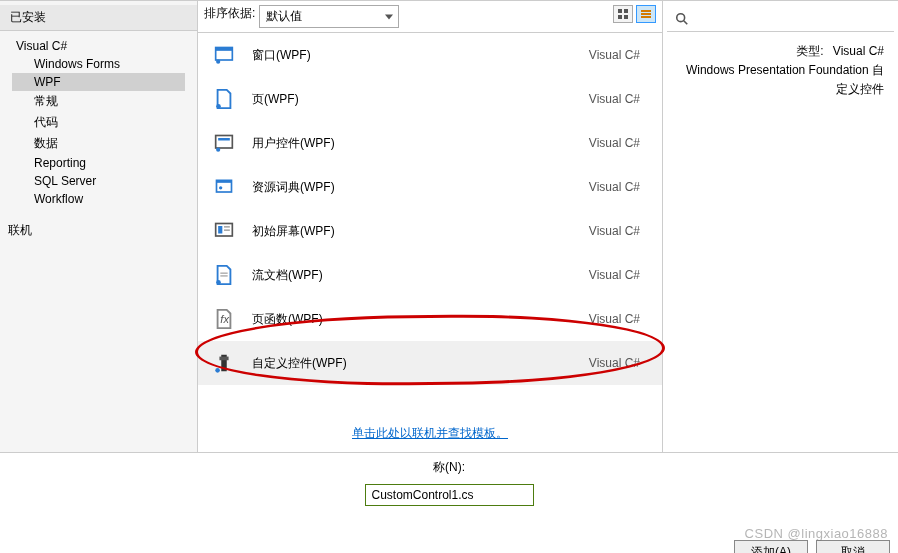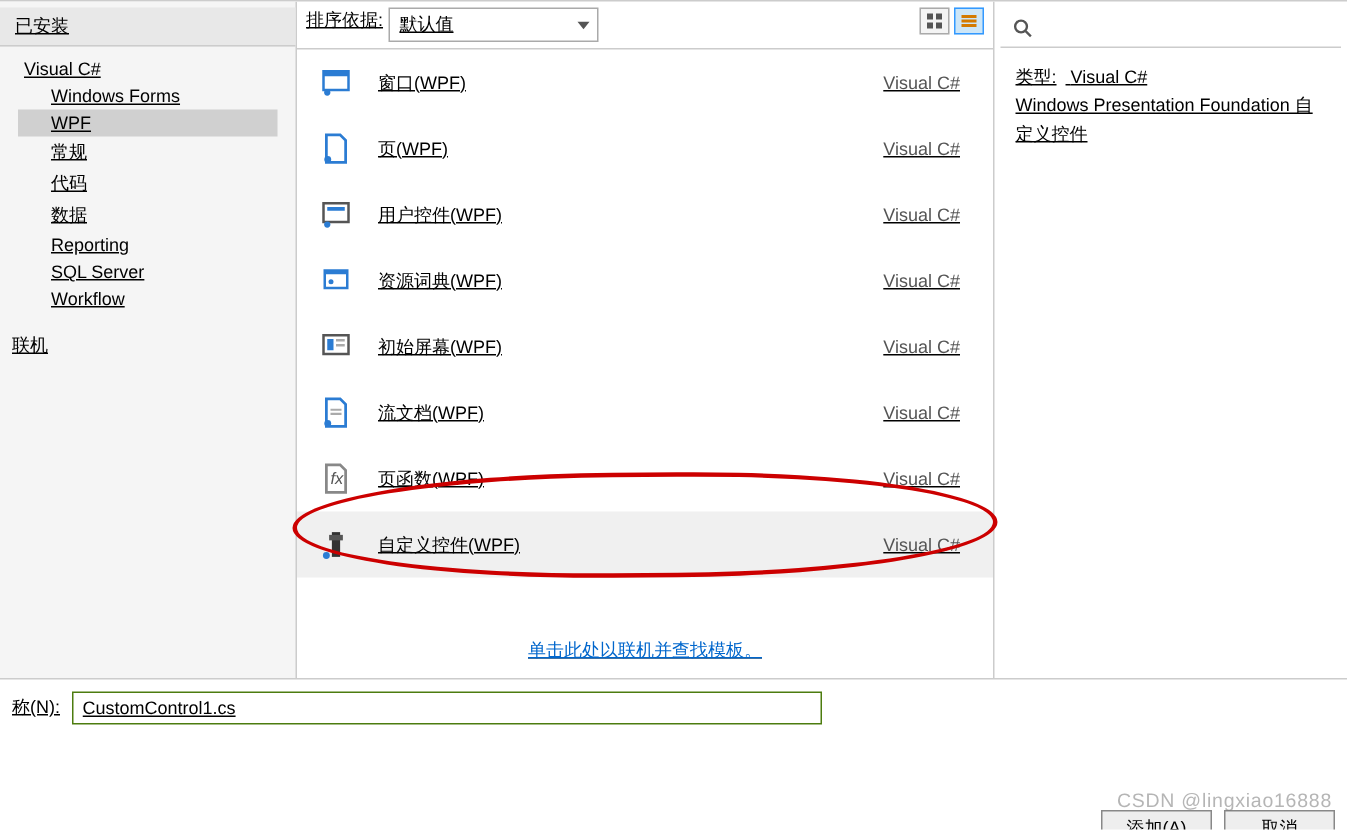--- a/index.html
+++ b/index.html
@@ -1,17 +1,17 @@
 <!DOCTYPE html>
 <html><head>
 <meta charset="utf-8">
 <style>
 * { box-sizing: border-box; margin: 0; padding: 0; font-family: "Microsoft YaHei", "Segoe UI", sans-serif; font-size: 12px; }
 body { background: #fff; width: 898px; height: 553px; overflow: hidden; position: relative; }
-.dialog { display: flex; flex-direction: column; height: 490px; text-decoration: underline; }
+.dialog { display: flex; flex-direction: column; height: 490px; }
 .main-row { display: flex; flex: 1; overflow: hidden; border-top: 1px solid #ccc; }
 .sidebar { width: 198px; background: #f5f5f5; border-right: 1px solid #ccc; padding-top: 4px; }
 .sidebar-header { padding: 4px 10px; background: #e8e8e8; border-bottom: 1px solid #ccc; }
 .tree { padding: 6px 12px; }
 .tree-item { padding: 2px 4px 2px 10px; cursor: pointer; }
 .tree-item.level-1 { padding-left: 22px; }
 .tree-item.selected { background: #d0d0d0; }
 .caret { display:inline-block; width:0; height:0; border-left:5px solid #555; border-top:4px solid transparent; border-bottom:4px solid transparent; margin-right:4px; vertical-align:middle; }
 .tree-root { padding: 2px 4px; cursor: pointer; }
 .online-header { padding: 8px 8px; }
@@ -28,23 +28,23 @@
 .tmpl.selected { background:#f0f0f0; }
 .tmpl-icon { width:28px; height:28px; display:flex; align-items:center; justify-content:center; }
 .tmpl-name { flex:1; }
 .tmpl-lang { color:#555; padding-right:10px; }
 .center-bottom { text-align:center; padding:10px 0; }
 .center-bottom a { color:#0066cc; text-decoration:underline; cursor:pointer; }
 .info { width:235px; padding: 6px 4px; }
 .info-top { display:flex; align-items:center; padding:3px 6px; border-bottom:1px solid #ccc; gap:4px; }
 .search-box { flex:1; height:22px; border:1px solid #aaa; padding:2px 6px; color:#888; background:#fff; }
 .search-icon { width:18px; height:18px; display:flex; align-items:center; justify-content:center; }
-.info-body { padding:10px 10px; line-height:1.6; }
+.info-body { padding:10px 10px; line-height:1.6;text-align:right; }
 .info-type-label { display:inline; margin-right:6px; }
-.bottom-bar { display:flex; align-items:center; padding:6px 8px; border-top:1px solid #ccc; gap:8px; height:38px; }
+.bottom-bar { display:flex; align-items:center; padding:6px 8px; border-top:1px solid #ccc; gap:8px; height:38px;flex-direction:column; }
 .name-input { flex:1; max-width:500px; border:1px solid #4d7c0f; padding:3px 6px; height:22px; }
 .footer { display:flex; justify-content:flex-end; padding:6px 8px; gap:8px; }
 .btn { min-width:74px; padding:3px 10px; border:1px solid #888; background:#eee; cursor:pointer; text-align:center;margin-top:44px; }
 .red-circle { position:absolute; left:195px; top:315px; width:470px; height:70px; border:3px solid #cc0000; border-radius:50%/55%; pointer-events:none; z-index:10; transform:rotate(-0.5deg); }
 .watermark { position:absolute; right:10px; bottom:12px; color:rgba(120,120,120,0.55); font-size:13px; pointer-events:none; letter-spacing:0.5px; }
 </style>
 </head>
 <body>
 
 <div class="dialog">

